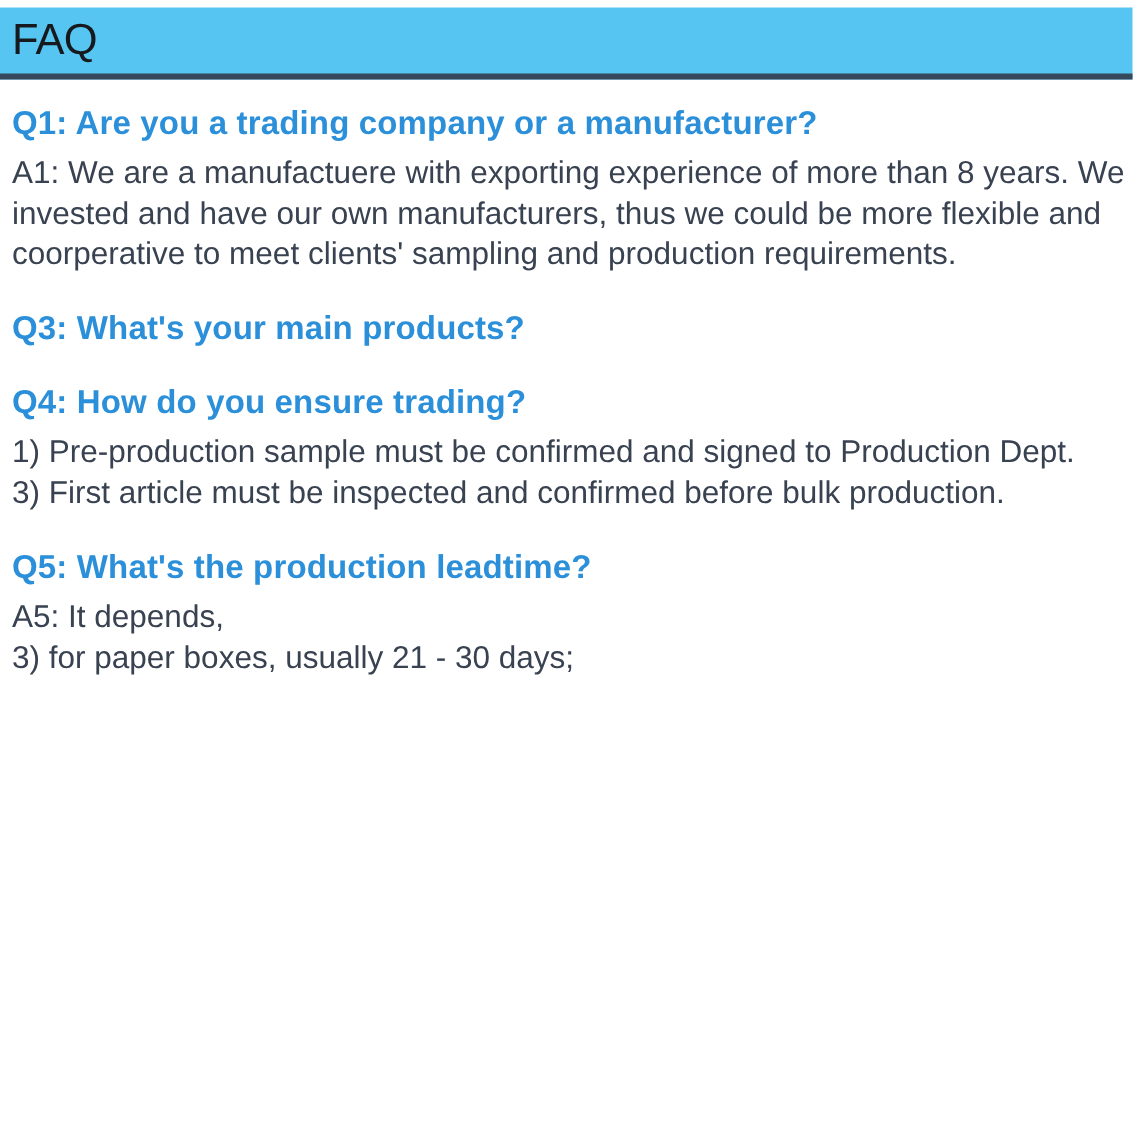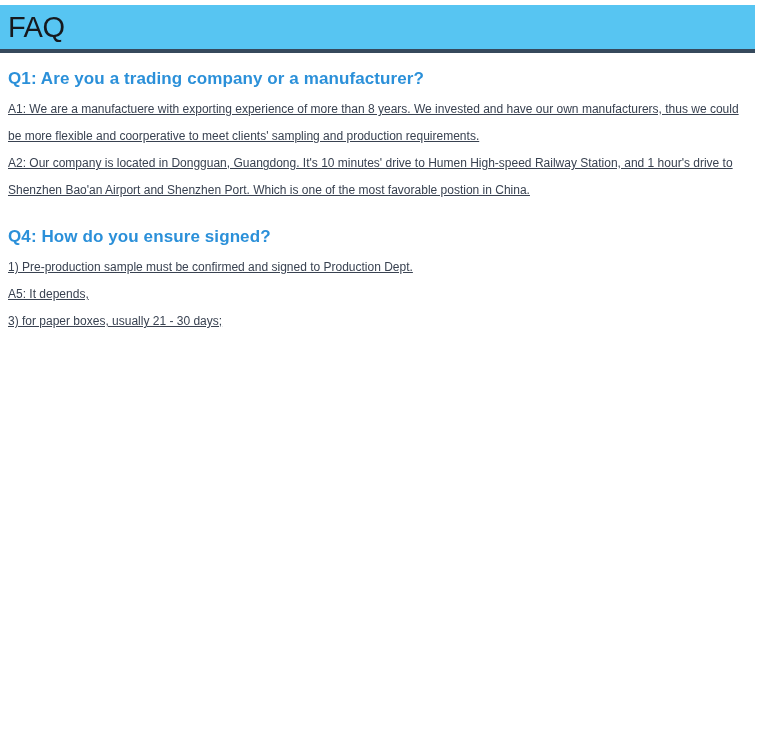--- a/index.html
+++ b/index.html
@@ -33,55 +33,56 @@
     font-size:29px;
     font-weight:400;
     color:var(--title-color);
     letter-spacing:-0.5px;
   }
   .faq-list{
     padding:0 12px 0 8px;
   }
   .faq-item .q{
     color:var(--question-color);
-    font-size:17px;
+    font-size:22px;
     font-weight:700;
     margin:23px 0 7px 0;
     letter-spacing:0.1px;
   }
   .faq-item:first-child .q{
     margin-top:16px;
   }
   .faq-item .a{
     color:var(--answer-color);
-    font-size:12px;
+    font-size:21px;
     line-height:27px;
     margin:0;
-    text-decoration:underline;
   }
 </style>
 </head>
 <body>
 
 <div>
   <header class="faq-header">
     <h1 class="faq-title">FAQ</h1>
   </header>
   <main class="faq-list">
       <section class="faq-item">
         <h3 class="q">Q1: Are you a trading company or a manufacturer?</h3>
         <p class="a">A1: We are a manufactuere with exporting experience of more than 8 years. We invested and have our own manufacturers, thus we could be more flexible and coorperative to meet clients' sampling and production requirements.</p>
       </section>
       <section class="faq-item">
-        <p class="a">A2: Our company is located in Dongguan, Guangdong. It's 10 minutes' drive to Humen High-speed Railway Station, and 1 hour's drive to Shenzhen Bao'an Airport and Shenzhen Port. Which is one of the most favorable postion in China.</p>
       </section>
       <section class="faq-item">
+        <h3 class="q">Q3: What's your main products?</h3>
       </section>
       <section class="faq-item">
-        <h3 class="q">Q4: How do you ensure signed?</h3>
+        <h3 class="q">Q4: How do you ensure trading?</h3>
         <p class="a">1) Pre-production sample must be confirmed and signed to Production Dept.</p>
+        <p class="a">3) First article must be inspected and confirmed before bulk production.</p>
       </section>
       <section class="faq-item">
+        <h3 class="q">Q5: What's the production leadtime?</h3>
         <p class="a">A5: It depends,</p>
         <p class="a">3) for paper boxes, usually 21 - 30 days;</p>
       </section>
     </main>
 </div>
 
 </body></html>

